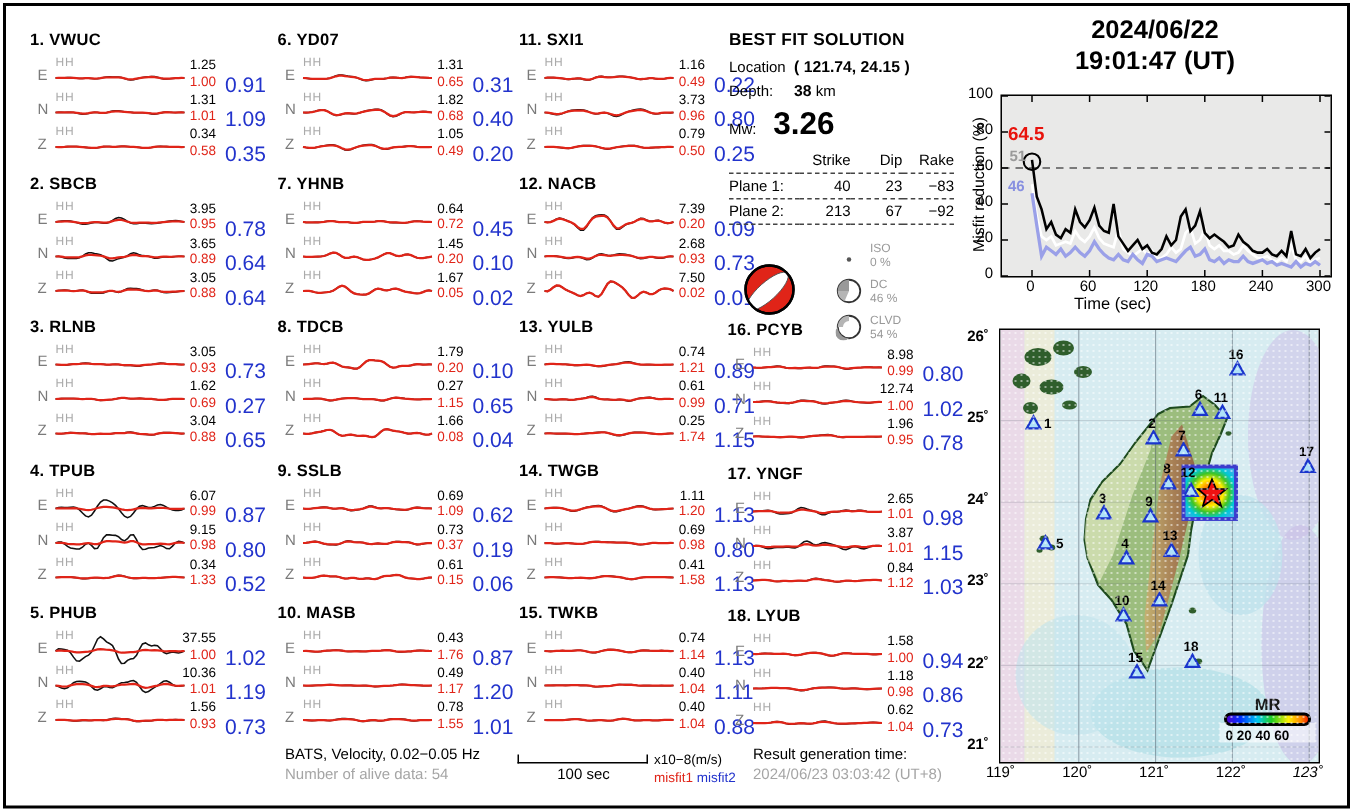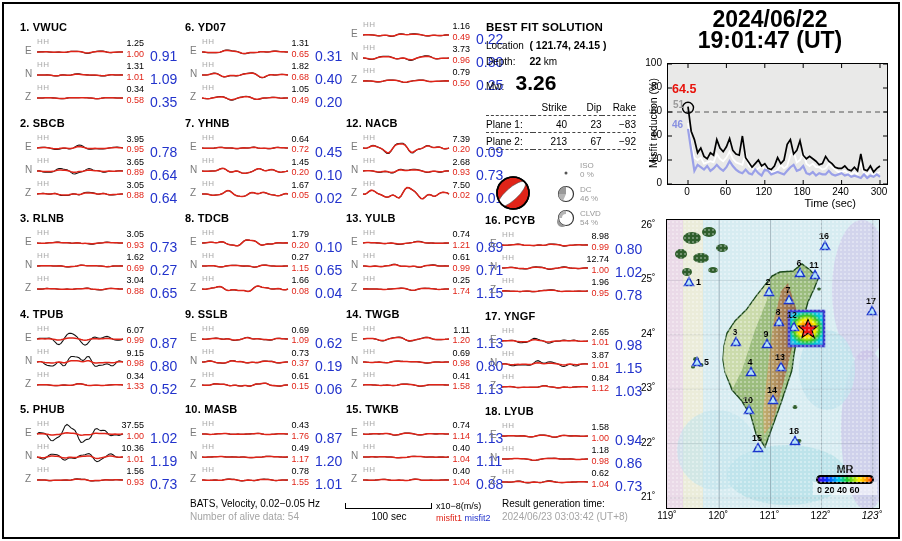--- a/index.html
+++ b/index.html
@@ -32,32 +32,32 @@
   .bfs-table .hrow td{border-bottom:1px dashed #444;}
   .tl{width:46px;text-align:left;}
   .tn{width:34px;text-align:right;}
   .mech{display:flex;margin-top:8px;align-items:flex-start;}
   .bb{margin:16px 10px 0 8px;}
   .decomp{margin-left:14px;}
   .drow{display:flex;align-items:center;height:24px;}
   .dicon{width:20px;display:flex;justify-content:center;}
   .dlabels{font-size:8px;color:#999;line-height:9px;margin-left:4px;}
   
-  .rtitle{position:absolute;left:650px;top:9px;width:240px;text-align:center;font-weight:bold;font-size:23px;line-height:21px;}
+  .rtitle{position:absolute;left:650px;top:9px;width:240px;text-align:center;font-weight:bold;font-size:17px;line-height:21px;}
   .misfit-box{position:absolute;left:667px;top:63px;width:219px;height:120px;background:#e9e9e8;border:1px solid #000;}
   .mf-ylab{position:absolute;left:588px;top:117px;width:130px;text-align:center;font-size:10.5px;transform:rotate(-90deg);transform-origin:center;}
-  .mf-xlab{position:absolute;left:716px;top:197px;width:140px;text-align:right;font-size:11px;}
+  .mf-xlab{position:absolute;left:716px;top:197px;width:140px;text-align:left;font-size:11px;}
   .tick{position:absolute;font-size:10px;}
   .mf-best{position:absolute;left:672px;top:82px;font-size:12.5px;font-weight:bold;color:#e8130c;}
   .mf-gray{position:absolute;left:673px;top:99px;font-size:10px;font-weight:bold;color:#9a9a9a;}
   .mf-blue{position:absolute;left:672px;top:119px;font-size:10px;font-weight:bold;color:#8890e0;}
   
   .map-box{position:absolute;left:666px;top:219px;width:212px;height:288px;border:1.5px solid #000;}
   .map-box .dots{position:absolute;left:0;top:0;right:0;bottom:0;background-image:radial-gradient(#ffffff 0.6px, rgba(255,255,255,0) 0.9px);background-size:4px 4px;opacity:.5;pointer-events:none;}
-  .map-ytick{text-align:left;width:22px;}
+  .map-ytick{text-align:center;width:22px;font-weight:bold;}
   .map-xtick{width:34px;text-align:center;}
   
   .ft{position:absolute;font-size:10px;}
   .gray{color:#a5a5a5;}
   .scalebar{position:absolute;left:345px;top:503px;width:87px;height:8px;}
   .sb-line{position:absolute;left:0;right:0;top:5px;border-top:1.3px solid #000;}
   .sb-e{position:absolute;top:0;width:0;height:6px;border-left:1.3px solid #000;}
   .legend-red{color:#e02418;}
   .legend-blue{color:#2233cc;}
   .small{font-size:9px;}
@@ -524,20 +524,21 @@
     <span class="vals">
           <span class="obs">0.78</span>
           <span class="syn">1.55</span>
         </span>
     <span class="m2">1.01</span>
   </div>
 </div>
 </div>
 <div class="wave-col col2">
   <div class="station">
+    <div class="st-h">11.  SXI1</div>
 
   <div class="chrow">
     <span class="ch-letter">E</span>
     <span class="ch-hh">HH</span>
     <span class="tracewrap"><svg width="88" height="22" viewBox="0 0 88 22">
             <polyline points="1,13.00 3,12.76 5,12.69 7,12.73 9,12.85 11,13.07 13,13.39 15,13.74 17,13.91 19,13.79 21,13.47 23,13.25 25,13.42 27,13.92 29,14.38 31,14.34 33,13.68 35,12.72 37,12.00 39,11.85 41,12.14 43,12.48 45,12.55 47,12.31 49,12.01 51,11.85 53,11.88 55,12.05 57,12.29 59,12.65 61,13.16 63,13.69 65,13.98 67,13.88 69,13.52 71,13.21 73,13.22 75,13.51 77,13.80 79,13.81 81,13.50 83,13.11 85,12.89 87,13.00" fill="none" stroke="#111" stroke-width="1.05"></polyline>
             <polyline points="1,13.00 3,12.82 5,12.77 7,12.79 9,12.89 11,13.05 13,13.29 15,13.55 17,13.68 19,13.59 21,13.35 23,13.19 25,13.31 27,13.69 29,14.04 31,14.01 33,13.51 35,12.79 37,12.25 39,12.14 41,12.36 43,12.61 45,12.66 47,12.49 49,12.25 51,12.13 53,12.16 55,12.28 57,12.46 59,12.74 61,13.12 63,13.51 65,13.73 67,13.66 69,13.39 71,13.16 73,13.16 75,13.38 77,13.60 79,13.61 81,13.38 83,13.08 85,12.92 87,13.00" fill="none" stroke="#e02418" stroke-width="1.5"></polyline>
           </svg></span>
     <span class="vals">
           <span class="obs">1.16</span>
@@ -896,21 +897,21 @@
           <span class="syn">1.04</span>
         </span>
     <span class="m2">0.73</span>
   </div>
 </div>
 </div>
 
 <div class="bfs">
   <div class="bfs-title">BEST FIT SOLUTION</div>
   <div class="bfs-row"><span class="bfs-lab">Location</span>&nbsp;&nbsp;<span class="bfs-val">( 121.74,  24.15 )</span></div>
-  <div class="bfs-row"><span class="bfs-lab">Depth:</span>&nbsp;&nbsp;&nbsp;&nbsp;&nbsp;<span class="bfs-val">22</span> <span>km</span></div>
+  <div class="bfs-row"><span class="bfs-lab">Depth:</span>&nbsp;&nbsp;&nbsp;&nbsp;&nbsp;<span class="bfs-val">38</span> <span>km</span></div>
   <div class="bfs-row"><span class="bfs-lab">Mw:</span>&nbsp;&nbsp;&nbsp;&nbsp;<span class="mw-val">3.26</span></div>
   <table class="bfs-table">
     <tbody>
         <tr class="hrow">
       <td class="tl"></td>
       <td class="tn">Strike</td>
       <td class="tn">Dip</td>
       <td class="tn">Rake</td>
     </tr>
     <tr class="trow">

